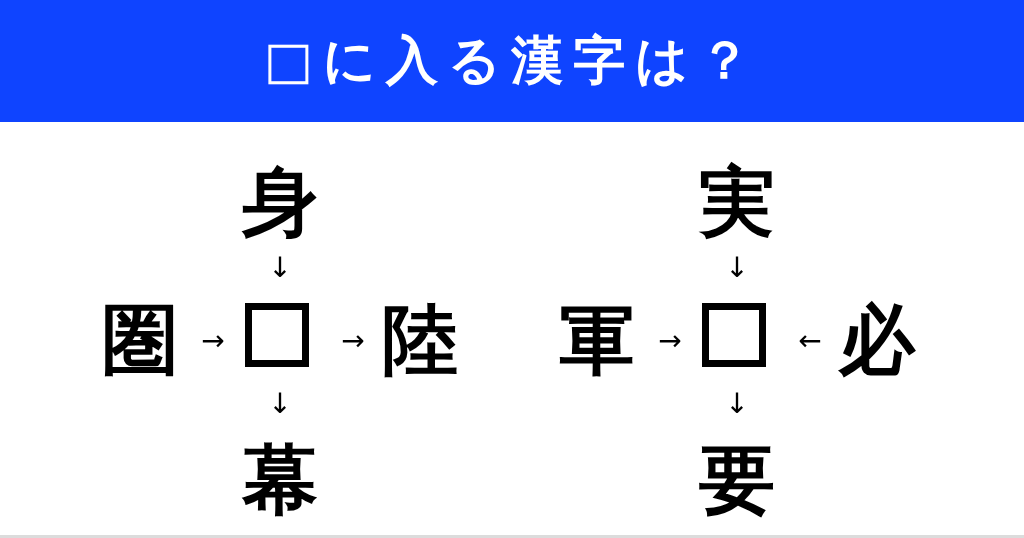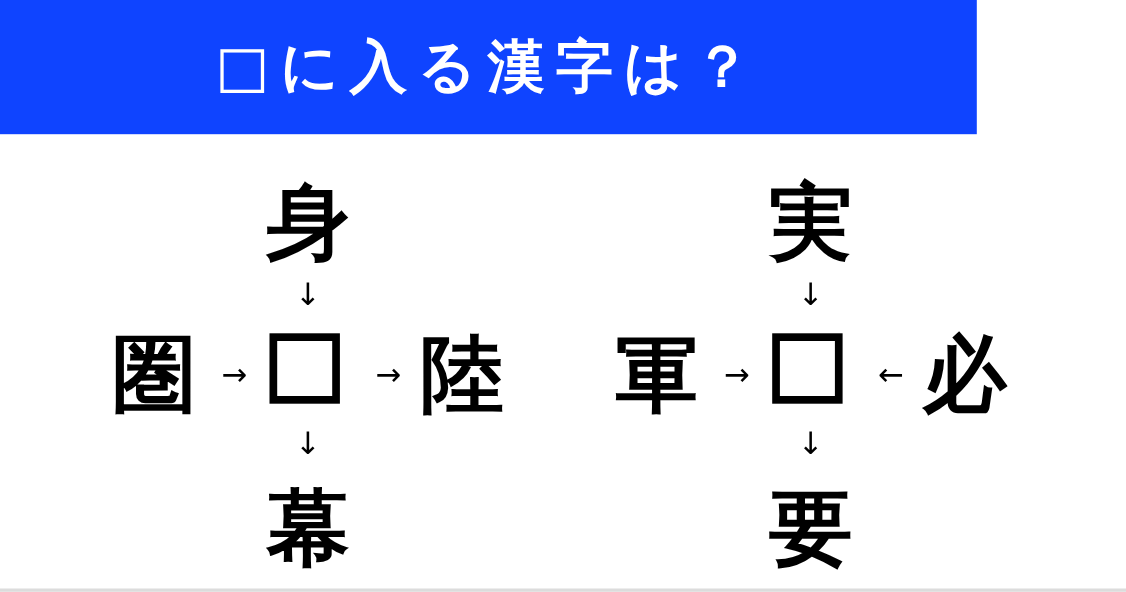--- a/index.html
+++ b/index.html
@@ -1,18 +1,18 @@
 <!DOCTYPE html>
 <html><head>
 <meta charset="utf-8">
 <style>
   html,body{margin:0;padding:0;}
   body{width:1024px;height:538px;background:#ffffff;position:relative;overflow:hidden;
        font-family:"DejaVu Sans","Liberation Sans",sans-serif;}
-  .header{position:absolute;left:0;top:0;width:888px;height:122px;background:#0f44ff;
+  .header{position:absolute;left:0;top:0;width:1024px;height:122px;background:#0f44ff;
           display:flex;align-items:center;justify-content:center;}
   .title{color:#fff;font-size:52px;font-weight:bold;letter-spacing:10px;}
   .bottomline{position:absolute;left:0;top:535px;width:1024px;height:3px;background:#dcdcdc;}
   .puzzle{position:absolute;top:122px;width:460px;height:416px;}
   .k{position:absolute;font-size:76px;font-weight:bold;color:#000;width:90px;text-align:center;line-height:90px;}
   .arr{position:absolute;font-size:28px;color:#000;width:40px;text-align:center;line-height:40px;}
   .box{position:absolute;width:50px;height:50px;border:7px solid #000;background:#fff;}
 </style>
 </head>
 <body>

